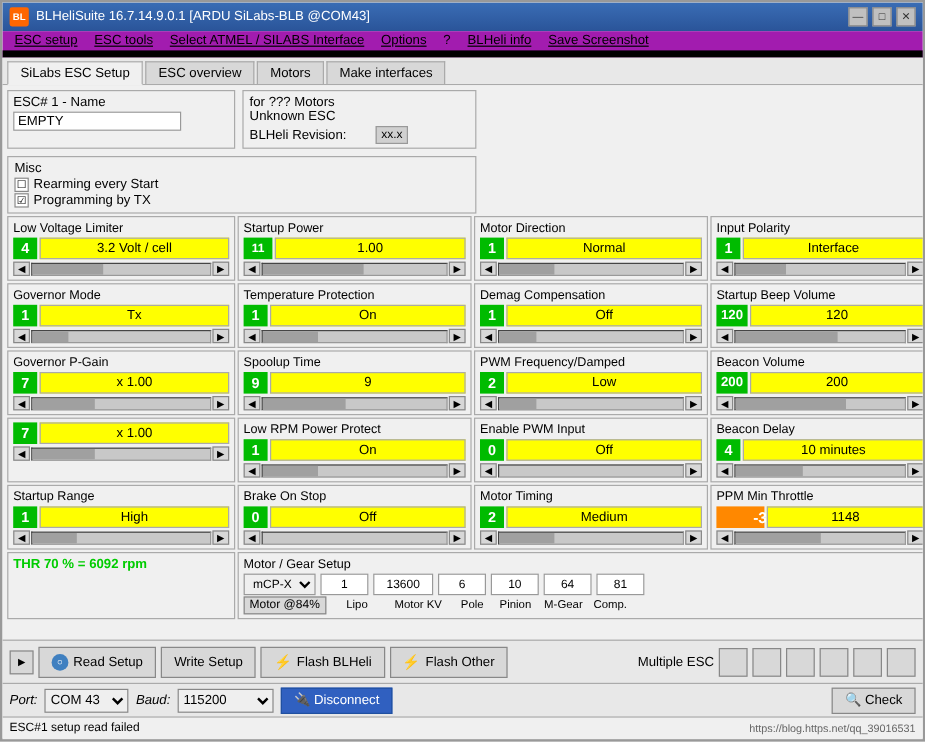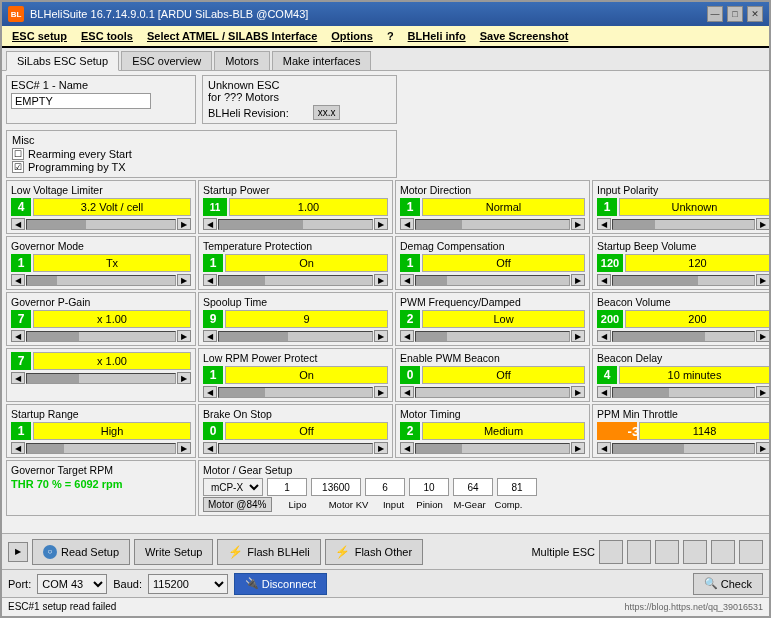--- a/index.html
+++ b/index.html
@@ -29,28 +29,27 @@
       width: 16px; height: 16px;
       background: #c0c0c0;
       border: 1px solid #888;
       cursor: pointer;
       display: flex; align-items: center; justify-content: center;
       font-size: 9px;
       color: #333;
     }
     
     #menubar {
-      background: #fef9c3;
-      border-bottom: 2px solid #000000;
+      background: #a21caf;
+      border-bottom: 6px solid #000000;
       height: 22px;
       display: flex;
       align-items: center;
       padding: 0 4px;
       gap: 2px;
-      font-weight: bold;
     }
     .menu-item {
       padding: 2px 6px;
       cursor: pointer;
       color: #000;
       font-size: 11px;
     }
     .menu-item.underline { text-decoration: underline; }
     
     #tabbar {
@@ -250,21 +249,21 @@
     
     #portbar {
       background: #e8e8e8;
       border-top: 1px solid #aaa;
       height: 28px;
       display: flex;
       align-items: center;
       padding: 0 6px;
       gap: 6px;
     }
-    .port-label { font-size: 11px; }
+    .port-label { font-size: 11px; font-style: italic; }
     .port-select {
       height: 20px;
       width: 70px;
       font-size: 11px;
       border: 1px solid #888;
     }
     .baud-select {
       height: 20px;
       width: 80px;
       font-size: 11px;
@@ -434,22 +433,22 @@
 <div id="main">
 
   <div id="top-info">
 
     <div class="section-box">
       <div class="section-title">ESC# 1 - Name</div>
       <input class="name-input" type="text" value="EMPTY" style="">
     </div>
 
     <div class="unknown-box">
+      <div>for ??? Motors</div>
       <div>Unknown ESC</div>
-      <div>for ??? Motors</div>
       <div class="revision-val">
         <span>BLHeli Revision:</span>
         <span class="rev-box">xx.x</span>
       </div>
     </div>
 
     <div class="misc-box">
       <div class="section-title">Misc</div>
       <div class="cb-row">
         <div class="cb">☐</div>
@@ -504,21 +503,21 @@
           <div class="slider-container">
               <div class="slider-inner" style="width:30%"></div>
             </div>
           <div class="arrow-btn">▶</div>
         </div>
       </div>
       <div class="param-cell">
         <div class="param-label">Input Polarity</div>
         <div class="param-control">
           <div class="green-num">1</div>
-          <div class="yellow-val">Unknown</div>
+          <div class="yellow-val">Interface</div>
         </div>
         <div class="ctrl-row">
           <div class="arrow-btn">◀</div>
           <div class="slider-container">
               <div class="slider-inner" style="width:30%"></div>
             </div>
           <div class="arrow-btn">▶</div>
         </div>
       </div>
     </div>
@@ -663,21 +662,21 @@
         </div>
         <div class="ctrl-row">
           <div class="arrow-btn">◀</div>
           <div class="slider-container">
               <div class="slider-inner" style="width:30%"></div>
             </div>
           <div class="arrow-btn">▶</div>
         </div>
       </div>
       <div class="param-cell">
-        <div class="param-label">Enable PWM Beacon</div>
+        <div class="param-label">Enable PWM Input</div>
         <div class="param-control">
           <div class="green-num">0</div>
           <div class="yellow-val">Off</div>
         </div>
         <div class="ctrl-row">
           <div class="arrow-btn">◀</div>
           <div class="slider-container">
               <div class="slider-inner" style="width:0%"></div>
             </div>
           <div class="arrow-btn">▶</div>
@@ -753,42 +752,41 @@
           <div class="slider-container">
               <div class="slider-inner" style="width:50%"></div>
             </div>
           <div class="arrow-btn">▶</div>
         </div>
       </div>
     </div>
 
     <div class="row4">
       <div class="param-cell governor-target">
-        <div class="param-label">Governor Target RPM</div>
         <div class="rpm-green">THR 70 % = 6092 rpm</div>
       </div>
 
       <div class="param-cell" style="grid-column: span 3;">
         <div class="param-label">Motor / Gear Setup</div>
         <div class="motor-row">
           <select class="motor-input" style="width:60px;">
             <option>mCP-X</option>
           </select>
           <input class="motor-input" type="text" value="1" style="">
           <input class="motor-input" type="text" style="width: 50px;" value="13600">
           <input class="motor-input" type="text" value="6" style="">
           <input class="motor-input" type="text" value="10" style="">
           <input class="motor-input" type="text" value="64" style="">
           <input class="motor-input" type="text" value="81" style="">
         </div>
         <div class="motor-row" style="gap:6px;margin-top:1px;">
           <span class="motor-at" style="min-width:60px;text-align:center;">Motor @84%</span>
           <span class="motor-label" style="min-width:40px;text-align:center;">Lipo</span>
           <span class="motor-label" style="min-width:50px;text-align:center;">Motor KV</span>
-          <span class="motor-label" style="min-width:28px;text-align:center;">Input</span>
+          <span class="motor-label" style="min-width:28px;text-align:center;">Pole</span>
           <span class="motor-label" style="min-width:32px;text-align:center;">Pinion</span>
           <span class="motor-label" style="min-width:36px;text-align:center;">M-Gear</span>
           <span class="motor-label" style="min-width:30px;text-align:center;">Comp.</span>
         </div>
       </div>
     </div>
 
   </div>
 </div>
 

